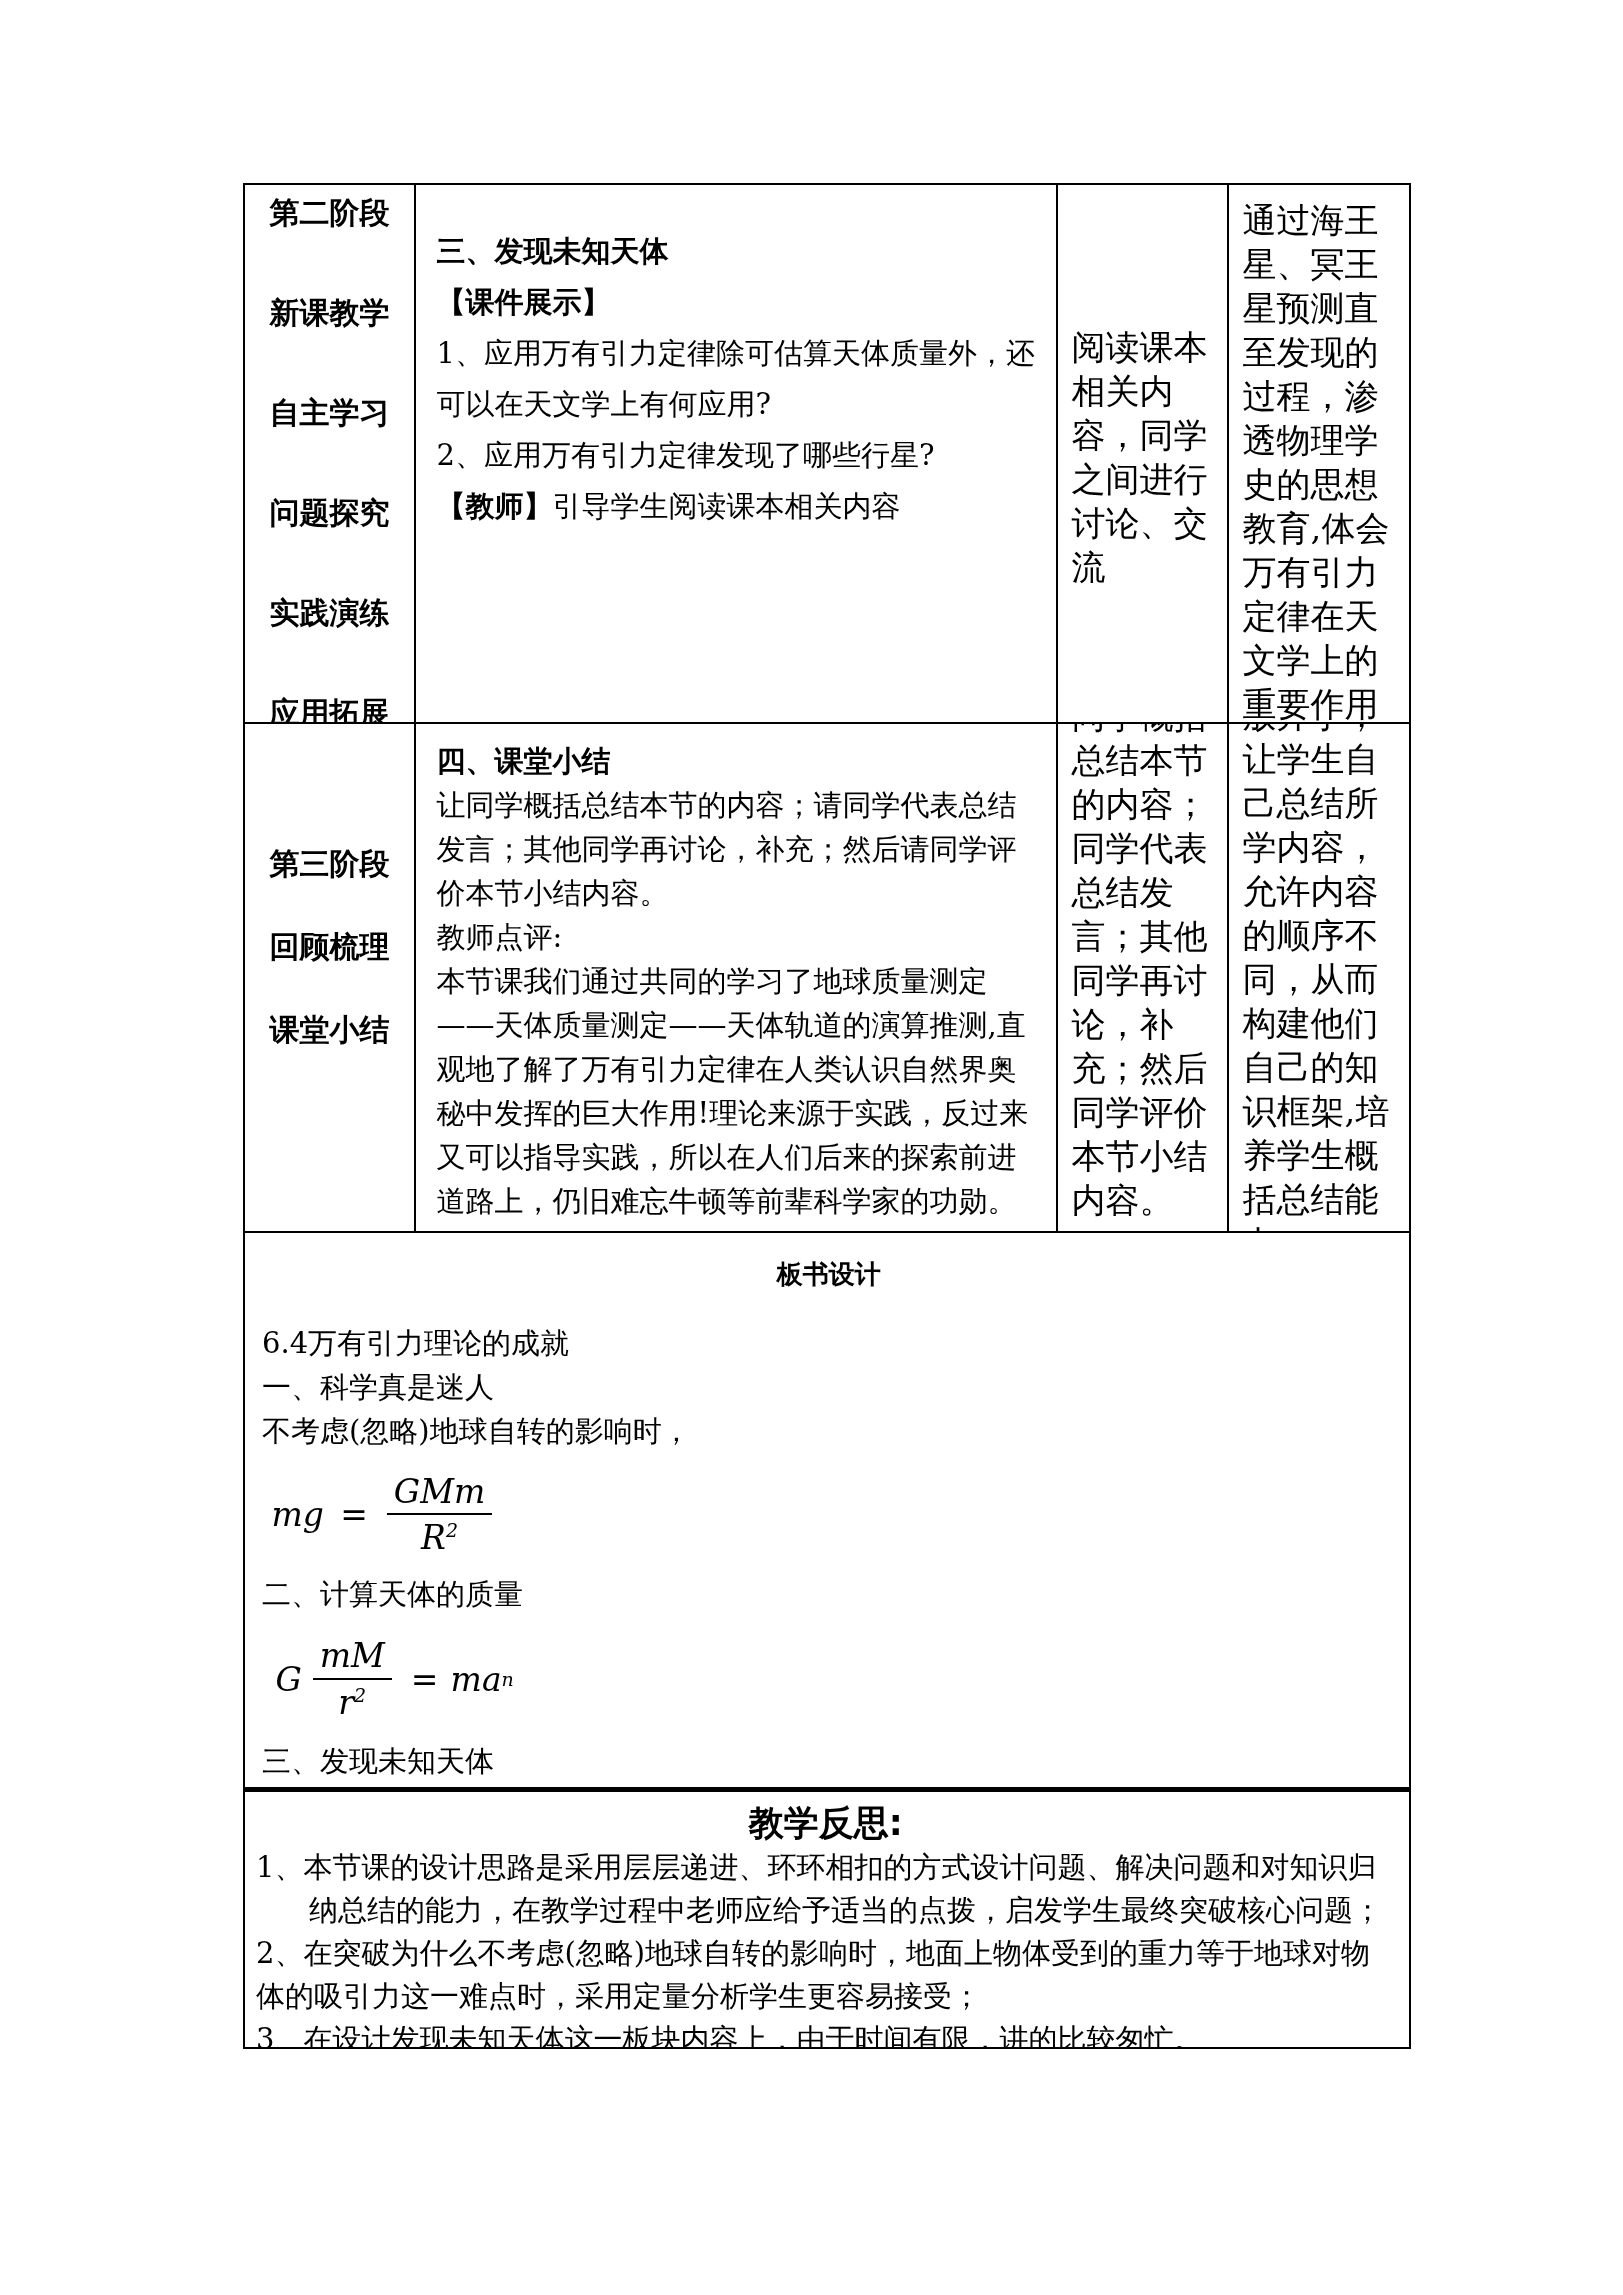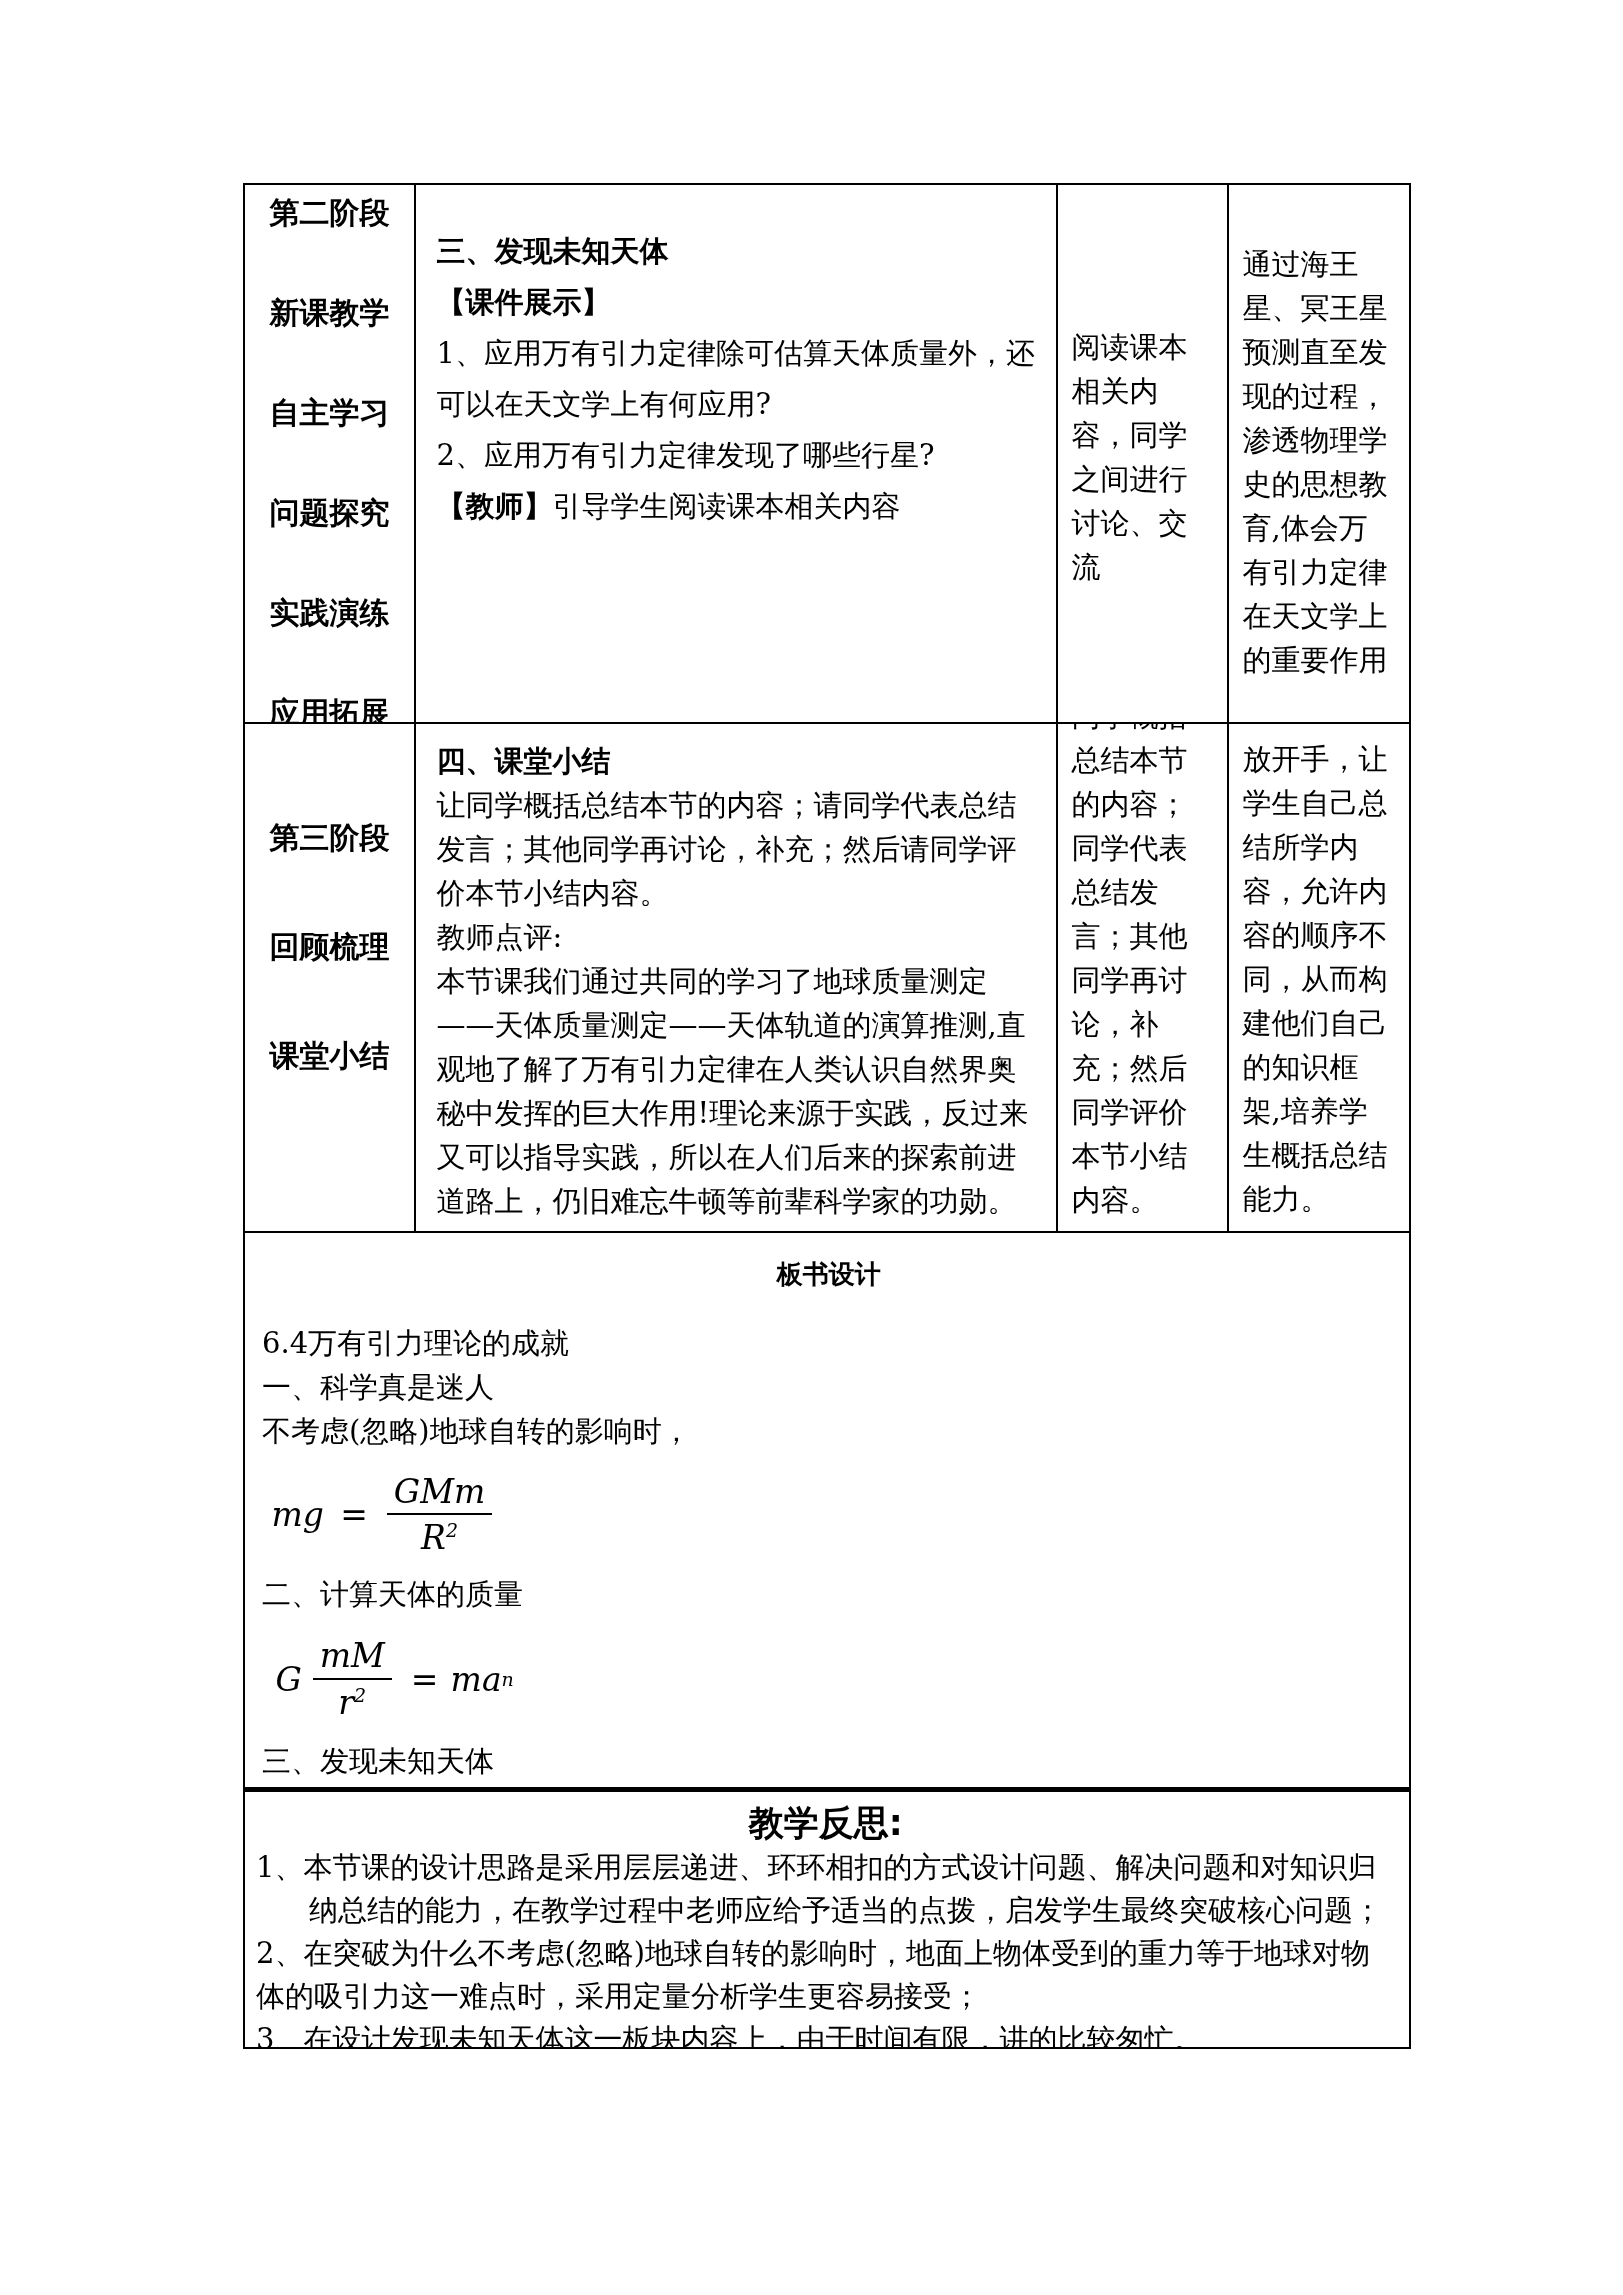--- a/index.html
+++ b/index.html
@@ -12,27 +12,27 @@
              border:2.7px solid #000;}
   .cell{box-sizing:border-box;overflow:hidden;}
   .b-r{border-right:2px solid #000;}
   .b-b{border-bottom:2px solid #000;}
   .b-b-thick{border-bottom:2px solid #000;}
   .t-thick{border-top:3.4px solid #000;}
   .stage-cell{display:flex;flex-direction:column;align-items:center;justify-content:center;
               font-family:"DejaVu Sans","Liberation Sans",sans-serif;font-weight:700;
               font-size:30px;}
   .stage-cell.r1{gap:59px;padding-top:20.5px;}
-  .stage-cell.r2{gap:68px;padding-bottom:61px;}
+  .stage-cell.r2{gap:42px;padding-bottom:61px;}
   .content-cell{padding:41px 13.6px 13.6px 20.5px;font-size:29px;}
   .content-cell.r1{line-height:51px;}
   .content-cell.r2{line-height:44px;padding-top:15px;}
   .hd{font-family:"DejaVu Sans","Liberation Sans",sans-serif;font-weight:700;}
   .narrow-cell{display:flex;flex-direction:column;justify-content:center;
-               font-size:29px;line-height:44px;padding:0 12.3px 0 13.6px;}
+               font-size:34px;line-height:44px;padding:0 12.3px 0 13.6px;}
   .narrow-cell.act1{padding-top:6.8px;}
   .narrow-cell.int1{padding-top:17.7px;}
   .narrow-cell.act2{justify-content:flex-end;padding-bottom:9.5px;}
   .narrow-cell.int2{padding-top:2px;}
   .board-cell{grid-column:1 / -1;padding:20.5px 13.6px 0 17px;font-size:29px;line-height:44px;}
   .board-title{font-family:"DejaVu Sans","Liberation Sans",sans-serif;font-weight:700;
                font-size:26px;line-height:41px;text-align:center;margin-bottom:26px;}
   .formula{font-style:italic;font-size:33px;line-height:normal;
            display:flex;align-items:center;}
   .formula.f1{margin:19px 0 15px 9.5px;}

